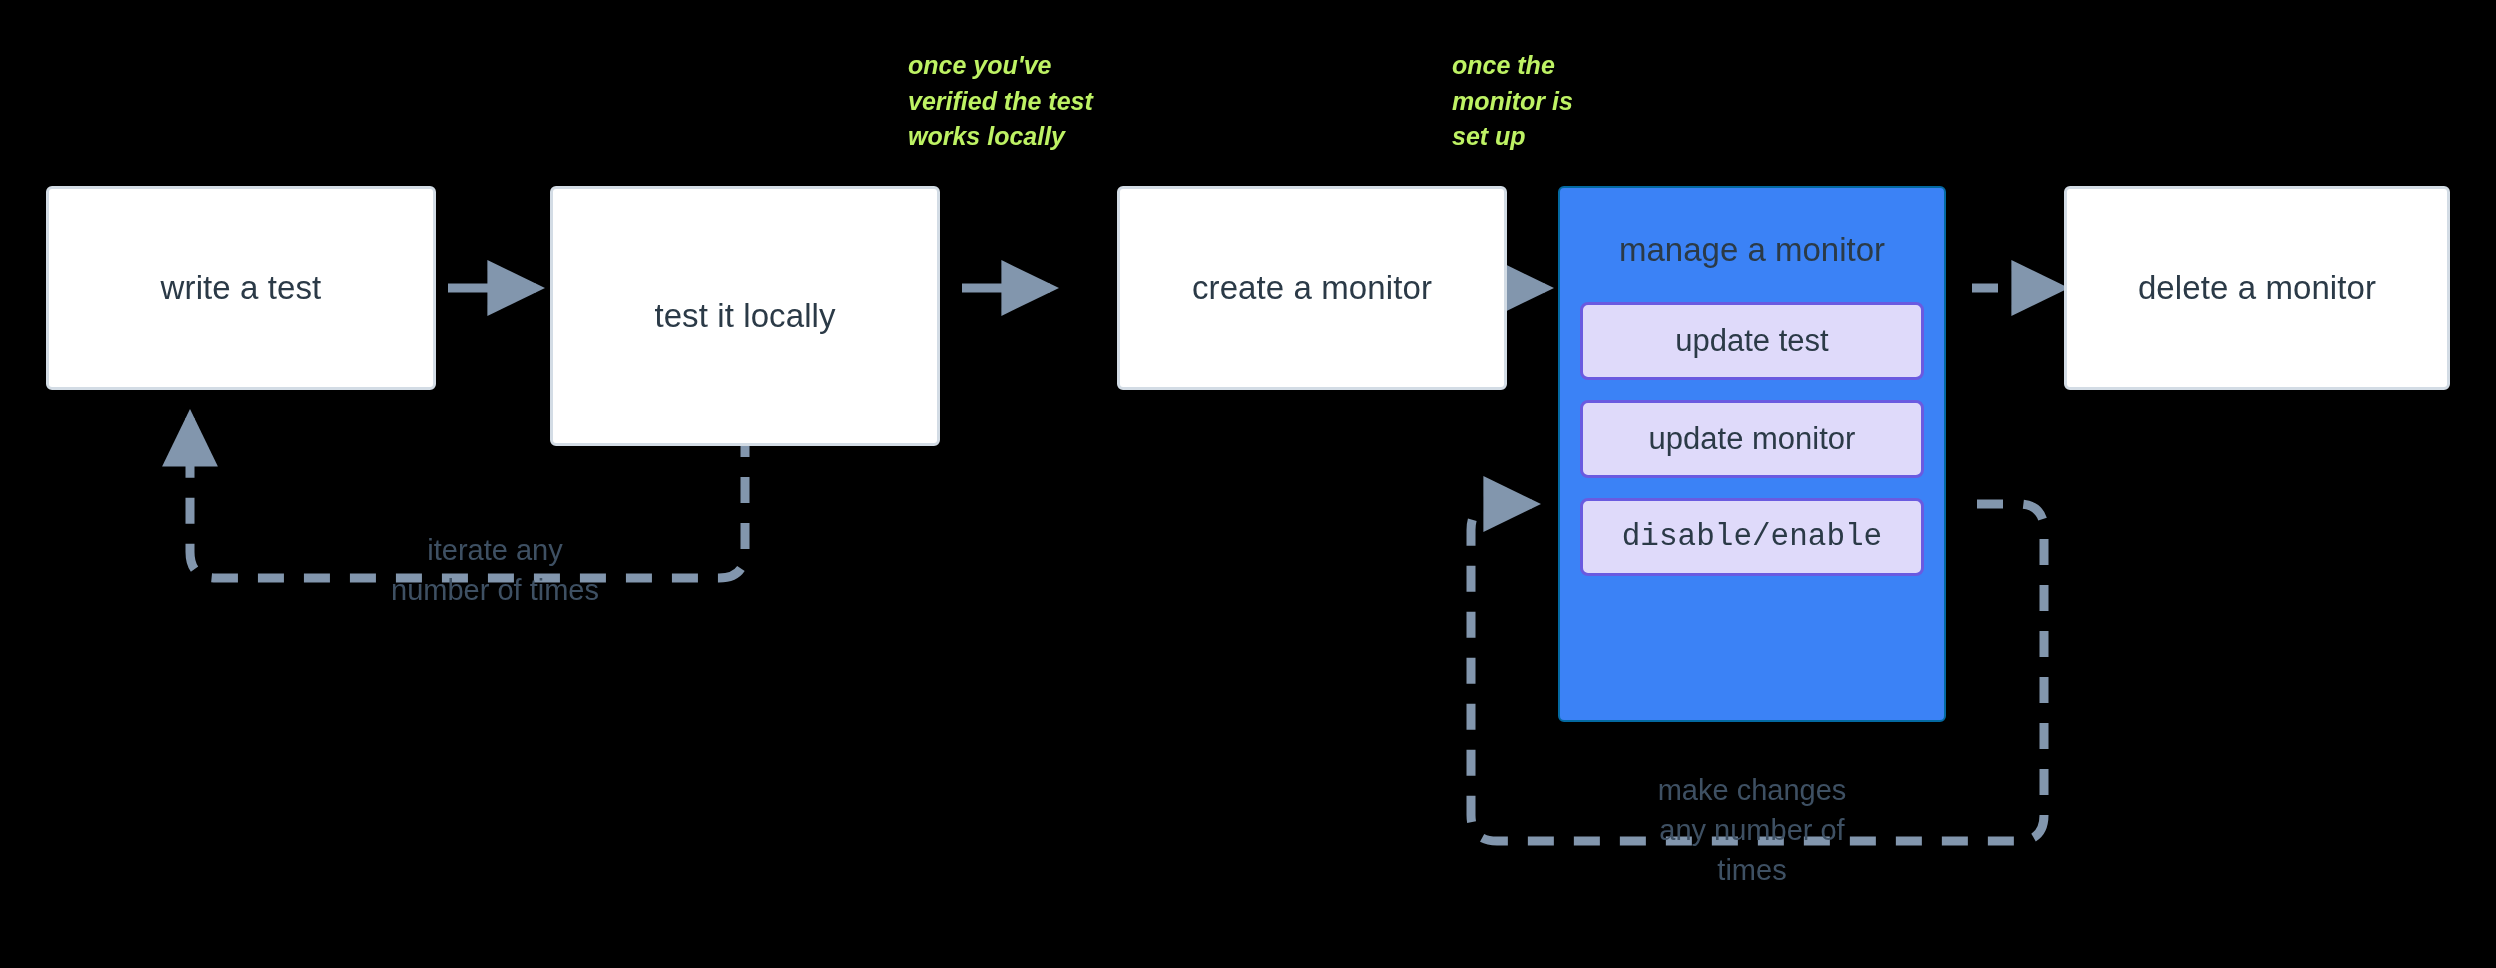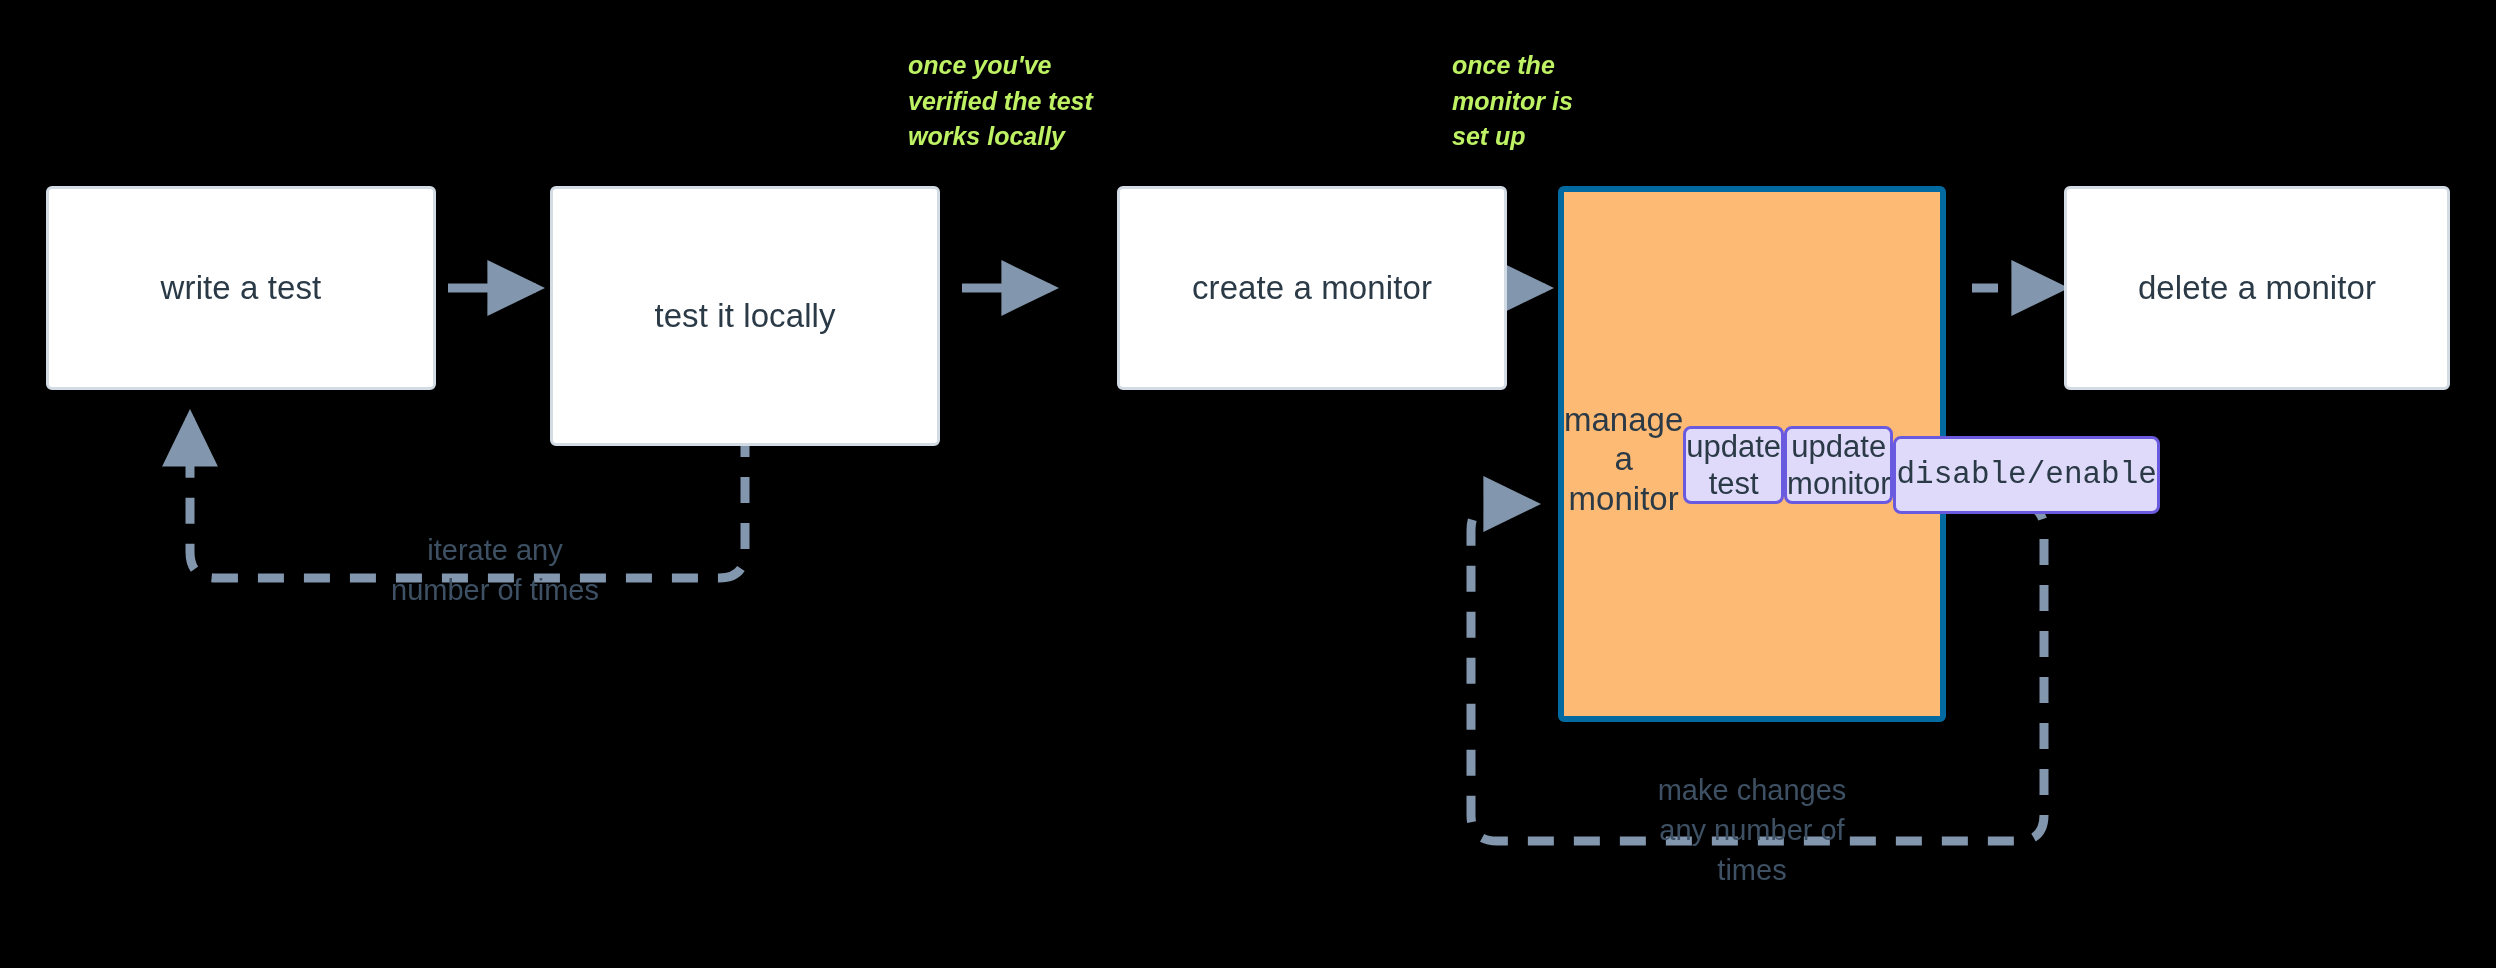--- a/index.html
+++ b/index.html
@@ -38,26 +38,26 @@
   }
   .node-label {
     color: #2B3A47;
     font-size: 33px;
     line-height: 1.2;
     text-align: center;
     letter-spacing: 0.1px;
   }
   .group-node {
     position: absolute;
-    background: #fdba74;
-    border: 6px solid #0369a1;
+    background: #3b82f6;
+    border: 2px solid #0369a1;
     border-radius: 6px;
     box-sizing: border-box;
     display: flex;
-    flex-direction: row;
+    flex-direction: column;
     align-items: center;
     padding-top: 42px;
   }
   .group-title {
     color: #2B3A47;
     font-size: 33px;
     line-height: 1.2;
     text-align: center;
     margin-bottom: 32px;
   }

